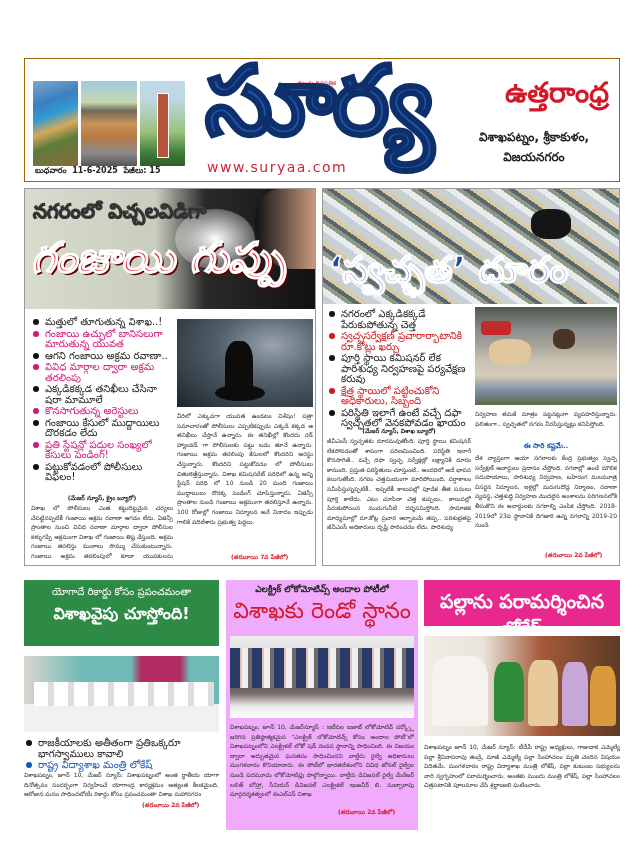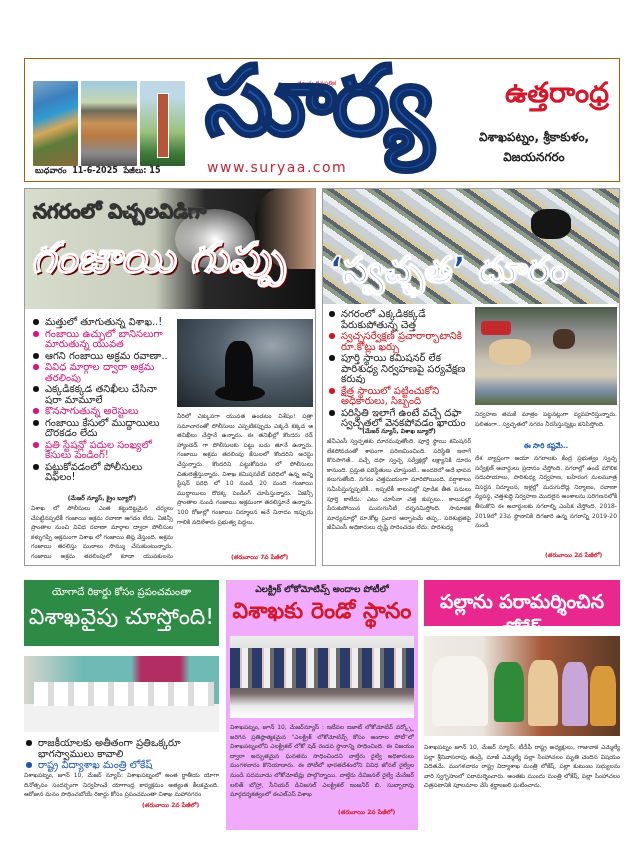--- a/index.html
+++ b/index.html
@@ -116,37 +116,37 @@
 
   <div class="body" style="position:absolute;left:152px;top:220px;width:142px;height:30px;overflow:hidden">నిర్వహణ తమకే మాత్రం పట్టనట్లుగా వ్యవహరిస్తున్నారు. ఫలితంగా.. స్వచ్ఛతలో నగరం నీరసిస్తున్నట్లు కనిపిస్తోంది.</div>
   <div style="position:absolute;left:152px;top:253px;width:142px;text-align:center;font-size:7px;font-weight:bold;color:#1d57b0">ఈ సారి కష్టమే..</div>
   <div class="body" style="position:absolute;left:152px;top:264px;width:142px;height:96px;overflow:hidden">దేశ వ్యాప్తంగా అయా నగరాలకు కేంద్ర ప్రభుత్వం స్వచ్ఛ సర్వేక్షణ్ అవార్డులు ప్రదానం చేస్తోంది. నగరాల్లో ఉండే మౌలిక సదుపాయాలు, పారిశుధ్య నిర్వహణ, బహిరంగ మలమూత్ర విసర్జన నిర్మూలన, ఇళ్లల్లో మరుగుదొడ్ల నిర్మాణం, రవాణా వ్యవస్థ, చెత్తశుద్ధి నిర్వహణ మొదలైన అంశాలను పరిగణనలోకి తీసుకొని ఈ అవార్డులకు నగరాల్ని ఎంపిక చేస్తోంది. 2018-2019లో 23వ స్థానానికి దిగజారి ఉన్న నగరాన్ని 2019-20 నుండి</div>
   <div class="cont" style="position:absolute;left:222px;top:362px;font-size:6px">(తరువాయి 2వ పేజీలో)</div>
 </div>
 
 <div class="abs" style="left:24px;top:580px;width:195px;height:250px;">
   <div style="position:absolute;left:0;top:0;width:195px;height:66px;background:#2e8b45;color:#fff;text-align:center">
     <div style="font-size:10px;font-weight:normal;margin-top:6px">యోగాదే రికార్డు కోసం ప్రపంచమంతా</div>
-    <div style="font-size:22px;font-weight:normal;margin-top:4px">విశాఖవైపు చూస్తోంది!</div>
+    <div style="font-size:16px;font-weight:bold;margin-top:4px">విశాఖవైపు చూస్తోంది!</div>
   </div>
   <div class="photo" style="left:0;top:76px;width:195px;height:76px;background:linear-gradient(90deg,#d8d5cf 0%,#6fbab5 30%,#6fbab5 55%,#b22d62 60%,#b22d62 80%,#6fbab5 85%)">
     <div style="position:absolute;left:0;bottom:0;width:100%;height:28px;background:#f1f1f1"></div>
     <div style="position:absolute;left:10px;top:26px;width:180px;height:24px;background:repeating-linear-gradient(90deg,#fff 0 14px,#ddd 14px 20px)"></div>
   </div>
   <ul class="bullets" style="position:absolute;left:0;top:158px;width:195px;">
     <li>రాజకీయాలకు అతీతంగా ప్రతిఒక్కరూ భాగస్వాములు కావాలి</li>
     <li class="blue">రాష్ట్ర విద్యాశాఖ మంత్రి లోకేష్</li>
   </ul>
   <div class="body" style="position:absolute;left:0;top:190px;width:195px;height:40px;overflow:hidden">విశాఖపట్నం, జూన్ 10, మేజర్ న్యూస్: విశాఖపట్నంలో అంత ర్జాతీయ యోగా దినోత్సవం సందర్భంగా నిర్వహించే యోగాంధ్ర కార్యక్రమం అత్యంత కీలకమైంది. ఆరోజున మనం సాధించబోయే రికార్డు కోసం ప్రపంచమంతా విశాఖ మహానగరం</div>
   <div class="cont" style="position:absolute;left:118px;top:221px;font-size:6px">(తరువాయి 2వ పేజీలో)</div>
 </div>
 
 <div class="abs" style="left:226px;top:580px;width:192px;height:250px;background:#f0abfc;">
   <div style="position:absolute;left:0;top:4px;width:192px;text-align:center;font-size:9px;font-weight:bold;color:#222">ఎలక్ట్రిక్ లోకోమోటివ్స్ అందాల పోటీలో</div>
-  <div style="position:absolute;left:0;top:18px;width:192px;text-align:center;font-size:22px;font-weight:bold;color:#d4182a">విశాఖకు రెండో స్థానం</div>
+  <div style="position:absolute;left:0;top:18px;width:192px;text-align:center;font-size:22px;font-weight:normal;color:#d4182a">విశాఖకు రెండో స్థానం</div>
   <div class="photo" style="left:4px;top:56px;width:184px;height:82px;background:linear-gradient(180deg,#ececec 0%,#d8d8d8 30%,#3a4660 45%,#7a6a6a 70%,#e8e8e8 85%,#fff 100%)">
     <div style="position:absolute;left:0;top:12px;width:100%;height:40px;background:repeating-linear-gradient(90deg,#2a3b6a 0 10px,#e3c1b5 10px 12px,#efefef 12px 18px,#6c6c6c 18px 22px)"></div>
   </div>
   <div class="body" style="position:absolute;left:4px;top:142px;width:184px;height:86px;overflow:hidden">విశాఖపట్నం, జూన్ 10, మేజర్‌న్యూస్ : ఇటీవల ఐజాట్ లోకోమోటివ్ వర్క్స్లో జరిగిన ప్రతిష్ఠాత్మకమైన "ఎలక్ట్రిక్ లోకోమోటివ్స్ కోసం అందాల పోటీ"లో విశాఖపట్నంలోని ఎలక్ట్రికల్ లోకో షెడ్ రెండవ స్థానాన్ని సాధించింది. ఈ విజయం ద్వారా అద్భుతమైన ఘనతను సాధించిందని వాల్తేరు రైల్వే అధికారులు మంగళవారం కొనియాడారు. ఈ పోటీలో భారతదేశంలోని వివిధ జోనల్ రైల్వేల నుండి పదమూడు లోకోమోటివ్లు పాల్గొన్నాయి. వాల్తేరు డివిజనల్ రైల్వే మేనేజర్ లలిత్ బోహ్రా, సీనియర్ డివిజనల్ ఎలక్ట్రికల్ ఇంజనీర్ బి. సుబ్బారావు మార్గదర్శకత్వంలో ఈఎల్ఎస్ విశాఖ</div>
   <div class="cont" style="position:absolute;left:112px;top:228px;font-size:6px">(తరువాయి 2వ పేజీలో)</div>
 </div>
 
 <div class="abs" style="left:424px;top:580px;width:196px;height:250px;">
   <div style="position:absolute;left:0;top:0;width:196px;height:46px;background:#e8288e">
     <div style="position:absolute;left:0;top:10px;width:196px;text-align:center;font-size:19px;font-weight:bold;color:#fff">పల్లాను పరామర్శించిన లోకేష్</div>

